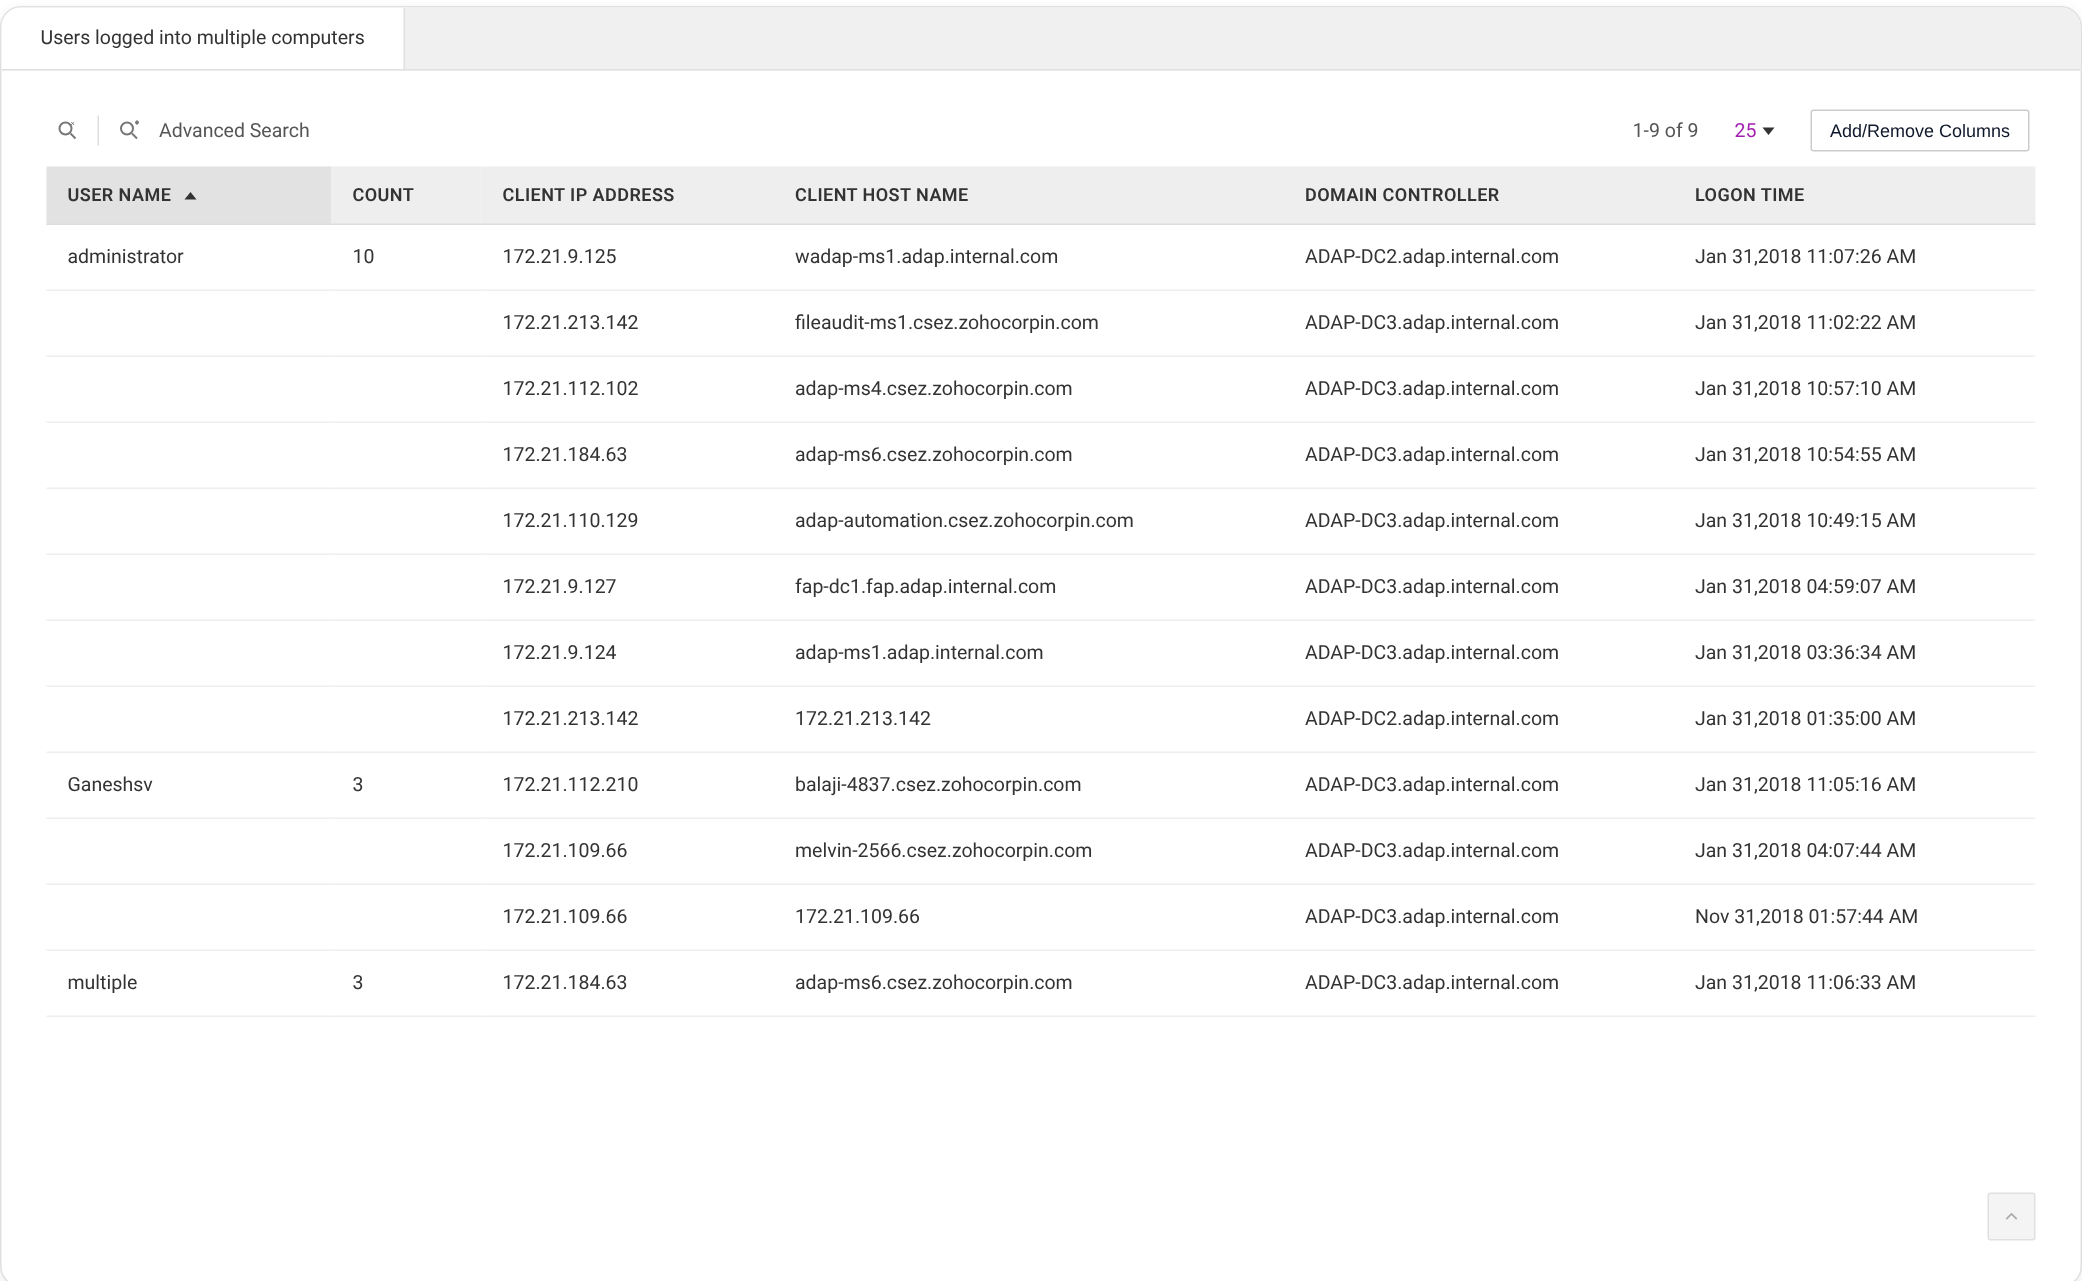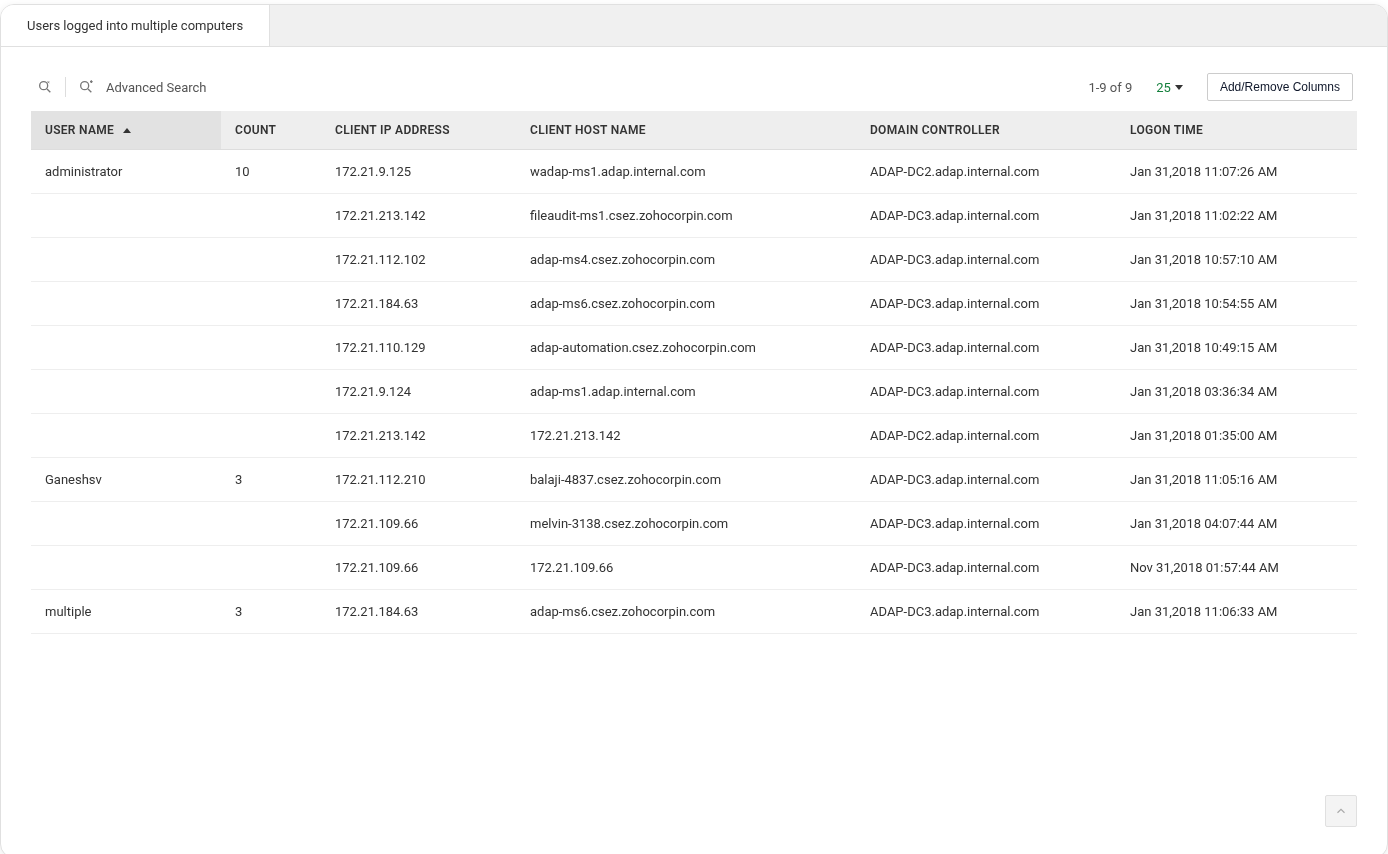--- a/index.html
+++ b/index.html
@@ -75,21 +75,21 @@
   .adv-search {
     cursor: pointer;
     color: #555;
   }
   .pageinfo { color: #555; font-size: 13px; }
   .pagesize {
     display: inline-flex;
     align-items: center;
     gap: 4px;
     cursor: pointer;
-    color: #15803d;
+    color: #a21caf;
   }
   .btn {
     border: 1px solid #ccc;
     padding: 6px 12px;
     font-size: 12px;
     color: #0f172a;
     background: #fff;
     cursor: pointer;
     border-radius: 2px;
   }
@@ -254,20 +254,28 @@
             <td></td>
             <td></td>
             <td>172.21.110.129</td>
             <td>adap-automation.csez.zohocorpin.com</td>
             <td>ADAP-DC3.adap.internal.com</td>
             <td>Jan 31,2018 10:49:15 AM</td>
           </tr>
           <tr>
             <td></td>
             <td></td>
+            <td>172.21.9.127</td>
+            <td>fap-dc1.fap.adap.internal.com</td>
+            <td>ADAP-DC3.adap.internal.com</td>
+            <td>Jan 31,2018 04:59:07 AM</td>
+          </tr>
+          <tr>
+            <td></td>
+            <td></td>
             <td>172.21.9.124</td>
             <td>adap-ms1.adap.internal.com</td>
             <td>ADAP-DC3.adap.internal.com</td>
             <td>Jan 31,2018 03:36:34 AM</td>
           </tr>
           <tr>
             <td></td>
             <td></td>
             <td>172.21.213.142</td>
             <td>172.21.213.142</td>
@@ -279,21 +287,21 @@
             <td>3</td>
             <td>172.21.112.210</td>
             <td>balaji-4837.csez.zohocorpin.com</td>
             <td>ADAP-DC3.adap.internal.com</td>
             <td>Jan 31,2018 11:05:16 AM</td>
           </tr>
           <tr>
             <td></td>
             <td></td>
             <td>172.21.109.66</td>
-            <td>melvin-3138.csez.zohocorpin.com</td>
+            <td>melvin-2566.csez.zohocorpin.com</td>
             <td>ADAP-DC3.adap.internal.com</td>
             <td>Jan 31,2018 04:07:44 AM</td>
           </tr>
           <tr>
             <td></td>
             <td></td>
             <td>172.21.109.66</td>
             <td>172.21.109.66</td>
             <td>ADAP-DC3.adap.internal.com</td>
             <td>Nov 31,2018 01:57:44 AM</td>

